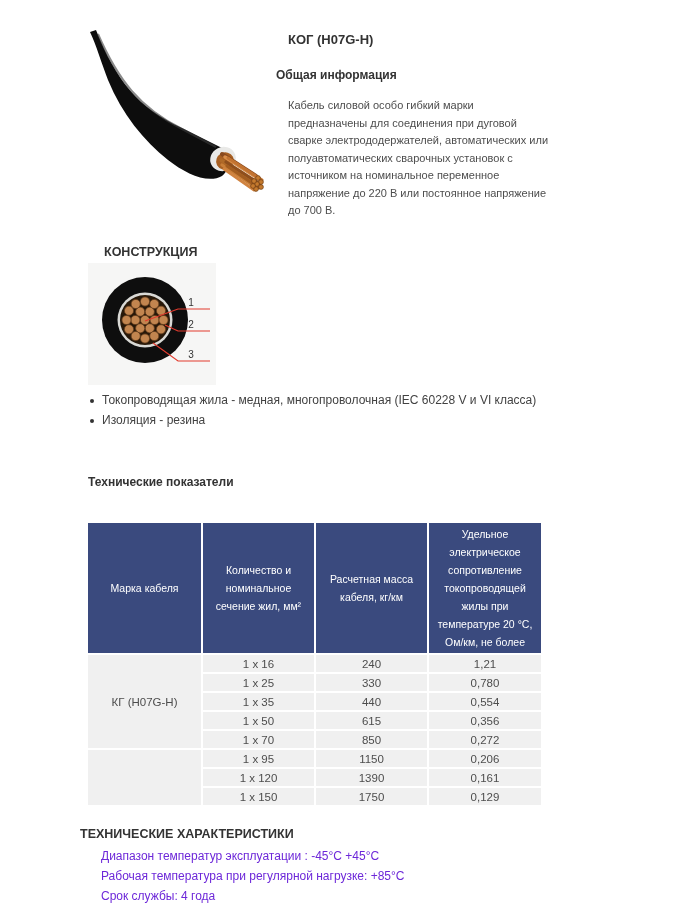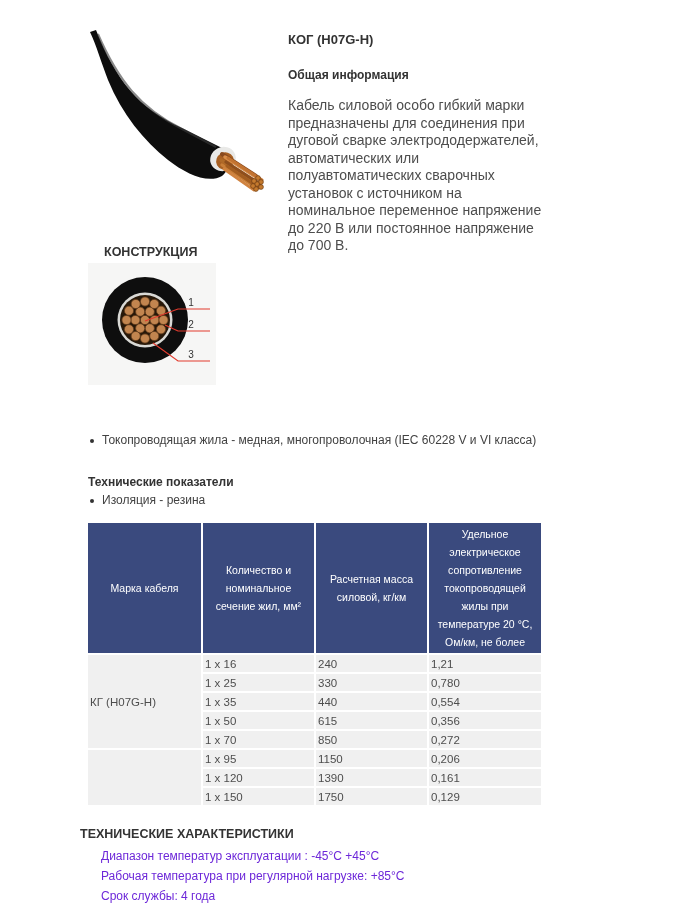--- a/index.html
+++ b/index.html
@@ -13,43 +13,43 @@
   }
   .abs { position: absolute; }
 
   
   .product-photo { left: 86px; top: 28px; width: 186px; height: 178px; }
   .product-title {
     left: 288px; top: 32px;
     font-size: 13px; font-weight: bold; color: #333333;
   }
   .info-heading {
-    left: 288px; top: 68px;
+    left: 276px; top: 68px;
     font-size: 12px; font-weight: bold; color: #333333;
   }
   .description {
     left: 288px; top: 97px; width: 264px;
-    font-size: 14px; line-height: 17.5px; color: #4d4d4d;
+    font-size: 11px; line-height: 17.5px; color: #4d4d4d;
   }
 
   
   .construction-heading {
     left: 88px; top: 245px;
     font-size: 12.5px; font-weight: bold; color: #333333; margin-left: 16px;
   }
   .diagram-box {
     left: 88px; top: 263px; width: 128px; height: 122px;
     background: #f6f6f5;
   }
   .bullets {
     left: 88px; top: 391px; width: 480px;
     font-size: 12px; line-height: 19.5px; color: #424242;
     list-style: none;
   }
-  .bullets li { padding-left: 14px; position: relative; margin-top: 40px; }
+  .bullets li { padding-left: 14px; position: relative; }
   .bullets li::before {
     content: ""; position: absolute; left: 2px; top: 8px;
     width: 4px; height: 4px; border-radius: 50%; background: #333;
   }
   .table-heading {
     left: 88px; top: 475px;
     font-size: 12px; font-weight: bold; color: #333333;
   }
 
   
@@ -62,21 +62,21 @@
     table-layout: fixed; width: 457px;
   }
   table.specs th {
     background: #3a4a7e; color: #ffffff;
     font-weight: normal; font-size: 10.5px; line-height: 18px;
     height: 116px; text-align: center; vertical-align: middle;
     padding: 2px 3px;
   }
   table.specs td {
     background: #f0f0f0; color: #4d4d4d;
-    font-size: 11.5px; text-align: left; vertical-align: middle;
+    font-size: 11.5px; text-align: center; vertical-align: middle;
     height: 17px; padding: 0 2px;
   }
   td.brand-cell { vertical-align: bottom; padding-bottom: 3px; }
 
   
   .specs-heading {
     left: 80px; top: 827px;
     font-size: 12.5px; font-weight: bold; color: #333333;
   }
   .specs-lines {
@@ -184,21 +184,21 @@
     <colgroup>
       <col style="width:113px">
         <col style="width:111px">
       <col style="width:111px">
         <col style="width:112px">
     </colgroup>
     <thead>
       <tr>
         <th>Марка кабеля</th>
         <th>Количество и номинальное сечение жил, мм²</th>
-        <th>Расчетная масса силовой, кг/км</th>
+        <th>Расчетная масса кабеля, кг/км</th>
         <th>Удельное электрическое сопротивление токопроводящей жилы при температуре 20 °С, Ом/км, не более</th>
       </tr>
     </thead>
     <tbody>
       <tr>
         <td class="brand-cell" rowspan="5">КГ (H07G-H)</td>
         <td>1 x 16</td>
         <td>240</td>
         <td>1,21</td>
       </tr>

